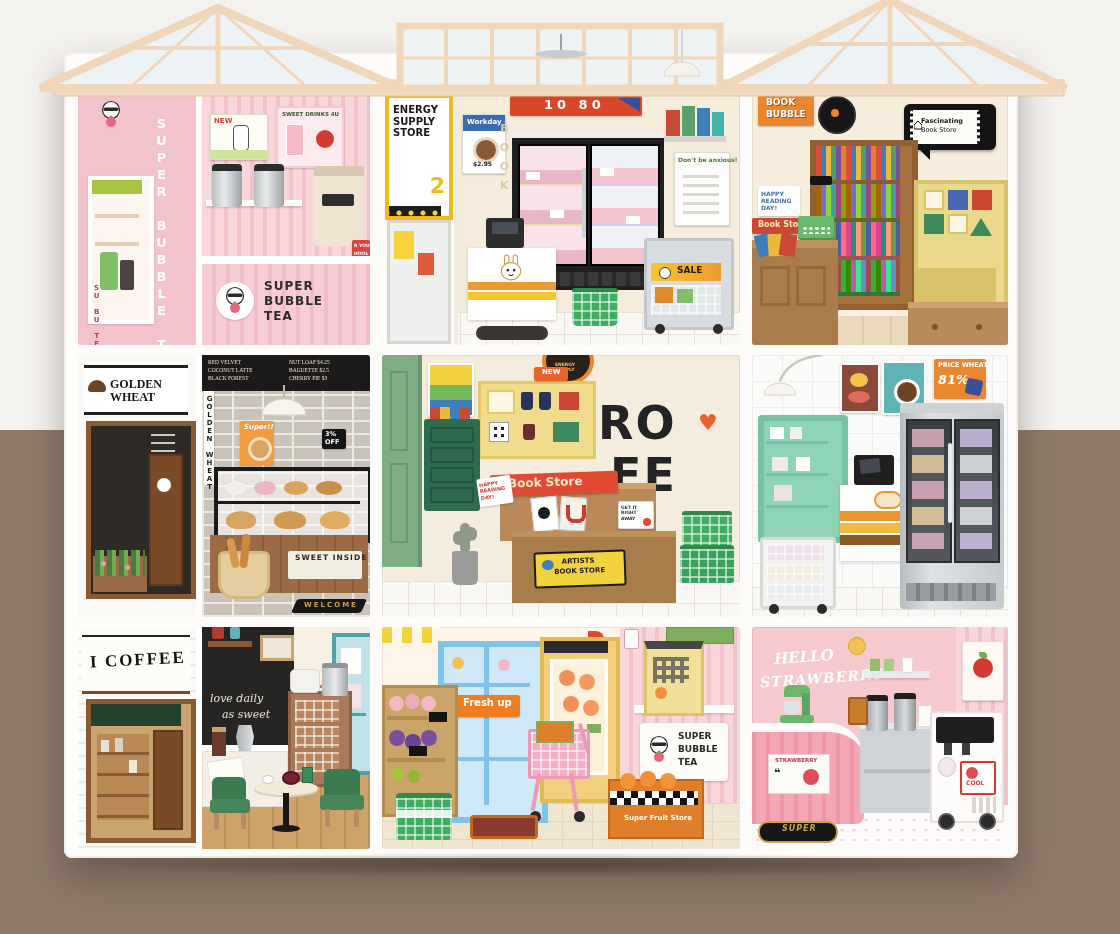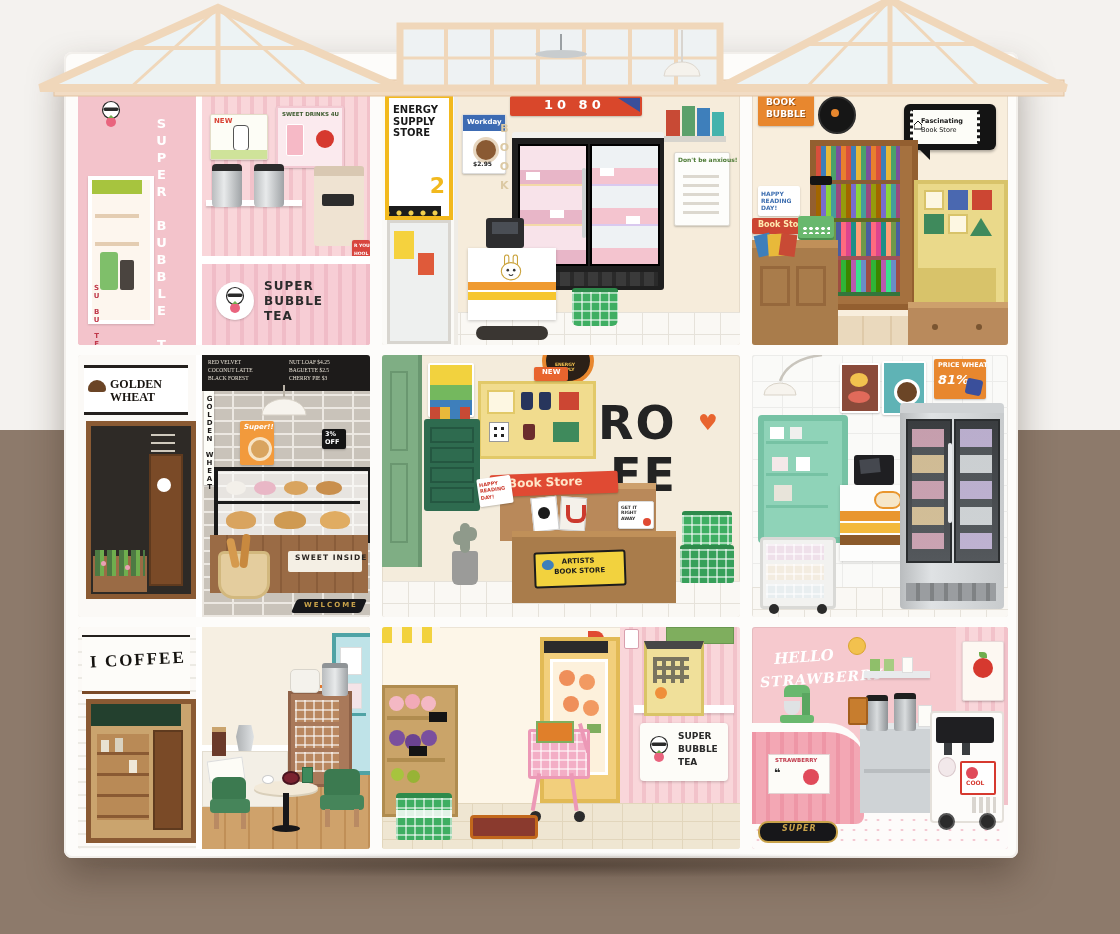--- a/index.html
+++ b/index.html
@@ -148,20 +148,31 @@
             <rect x="14" y="1" width="4" height="10" rx="2" fill="#fff" stroke="#caa23a"></rect>
           <ellipse cx="12" cy="16" rx="9" ry="8" fill="#fff" stroke="#caa23a"></ellipse>
           <circle cx="9" cy="15" r="1.2" fill="#333"></circle>
             <circle cx="15" cy="15" r="1.2" fill="#333"></circle>
             <path d="M10 19 Q12 21 14 19" stroke="#333" fill="none"></path>
         </svg>
       </div>
 
       <div class="abs lattice" style="left:190px;top:200px;width:46px;height:34px;background-color:#3fae62;border-radius:3px 3px 6px 6px;border-top:4px solid #2e8a4b;"></div>
 
+      <div class="abs" style="left:262px;top:150px;width:84px;height:86px;background:#d9dcde;border:3px solid #c3c7ca;border-radius:3px;">
+        <div class="abs" style="left:4px;top:22px;width:70px;height:18px;background:linear-gradient(90deg,#f6c62f,#ef9a30);">
+          <div class="t" style="left:26px;top:3px;color:#1c1c1c;font-size:9px;font-weight:bold;">SALE</div>
+          <div class="abs circ" style="left:8px;top:4px;width:10px;height:10px;background:#fff;border:1px solid #333;"></div>
+        </div>
+        <div class="abs lattice" style="left:4px;top:44px;width:70px;height:30px;background-color:#e4e7e8;"></div>
+        <div class="abs" style="left:8px;top:46px;width:18px;height:16px;background:#e08a2e;"></div>
+        <div class="abs" style="left:30px;top:48px;width:16px;height:14px;background:#7fbf6a;"></div>
+        <div class="abs circ" style="left:8px;bottom:-7px;width:10px;height:10px;background:#2b2b2b;"></div>
+        <div class="abs circ" style="right:8px;bottom:-7px;width:10px;height:10px;background:#2b2b2b;"></div>
+      </div>
 
       <div class="poster" style="left:292px;top:64px;width:54px;height:72px;background:#fdfdfb;border:1px solid #ddd9d0;">
         <div class="t" style="left:3px;top:4px;color:#4d7a35;font-size:6px;font-weight:bold;">Don't be anxious!</div>
         <div class="abs" style="left:8px;top:22px;width:36px;height:40px;background:repeating-linear-gradient(180deg,#dcd8cf 0 3px,transparent 3px 9px);"></div>
       </div>
       <div class="t vt" style="left:116px;top:34px;height:120px;color:#dcc9a3;font-size:11px;font-weight:bold;letter-spacing:6px;">BOOK</div>
       <div class="abs" style="left:94px;top:238px;width:72px;height:14px;background:#3a3632;border-radius:7px;"></div>
     </div>
 
     <div class="room" style="left:688px;top:36px;width:256px;height:257px;background:#f8eedd;">
@@ -276,21 +287,21 @@
           <div class="abs" style="left:0;top:30px;width:142px;height:3px;background:#1a1a1a;"></div>
           <div class="abs circ" style="left:8px;top:10px;width:20px;height:14px;background:#f3f0ea;border-radius:50%;"></div>
           <div class="abs circ" style="left:36px;top:10px;width:22px;height:14px;background:#e9b7c6;"></div>
           <div class="abs circ" style="left:66px;top:10px;width:24px;height:14px;background:#d9a45f;"></div>
           <div class="abs circ" style="left:98px;top:10px;width:26px;height:14px;background:#c98f4d;"></div>
           <div class="abs circ" style="left:8px;top:40px;width:30px;height:18px;background:#d9a45f;border-radius:50% 50% 40% 40%;"></div>
           <div class="abs circ" style="left:56px;top:40px;width:32px;height:18px;background:#cf9a52;border-radius:50% 50% 40% 40%;"></div>
           <div class="abs circ" style="left:102px;top:40px;width:30px;height:18px;background:#e0ac62;border-radius:50% 50% 40% 40%;"></div>
         </div>
         <div class="abs" style="left:8px;top:180px;width:158px;height:58px;background:repeating-linear-gradient(90deg,#9a6b45 0 16px,#8a5d3a 16px 18px);">
-          <div class="abs" style="left:78px;top:16px;width:74px;height:21px;background:#f4efe4;border-radius:2px;">
+          <div class="abs" style="left:78px;top:16px;width:74px;height:28px;background:#f4efe4;border-radius:2px;">
             <div class="t" style="left:7px;top:3px;color:#2a2520;font-size:7.5px;font-weight:bold;letter-spacing:1px;">SWEET INSIDE</div>
           </div>
         </div>
         <div class="abs" style="left:16px;top:196px;width:46px;height:42px;background:#e4cd9e;border-radius:6px 6px 16px 16px;border:3px solid #d2b87e;">
           <div class="abs" style="left:8px;top:-16px;width:8px;height:30px;background:#d59a4e;border-radius:4px;transform:rotate(-12deg);"></div>
           <div class="abs" style="left:20px;top:-20px;width:8px;height:34px;background:#c8893f;border-radius:4px;transform:rotate(6deg);"></div>
         </div>
         <div class="abs" style="left:92px;top:244px;width:70px;height:14px;background:#17171a;border-radius:3px;transform:skewX(-24deg);">
           <div class="t" style="left:10px;top:3px;color:#c8a24a;font-size:7px;font-weight:bold;letter-spacing:2px;transform:skewX(24deg);">WELCOME</div>
         </div>
@@ -440,20 +451,28 @@
           <div class="abs" style="left:6px;top:30px;width:52px;height:86px;background:repeating-linear-gradient(180deg,#b98a56 0 18px,#8a5a33 18px 21px);"></div>
           <div class="abs" style="left:10px;top:36px;width:8px;height:12px;background:#e8e2d2;"></div>
           <div class="abs" style="left:24px;top:34px;width:8px;height:14px;background:#d9d2c0;"></div>
           <div class="abs" style="left:38px;top:56px;width:8px;height:13px;background:#efe8d8;"></div>
           <div class="abs" style="left:62px;top:26px;width:26px;height:96px;background:#7a4a27;border:2px solid #5f3a1e;"></div>
         </div>
       </div>
 
       <div class="abs" style="left:124px;top:0;width:168px;height:222px;background:#f6efe2;">
         <div class="abs woodfloor" style="left:0;top:148px;width:168px;height:74px;"></div>
+        <div class="abs" style="left:0;top:0;width:92px;height:148px;background:#262524;">
+          <div class="t" style="left:8px;top:66px;color:#e8e4da;font-size:11px;font-style:italic;font-family:'DejaVu Serif',serif;">love daily</div>
+          <div class="t" style="left:20px;top:82px;color:#e8e4da;font-size:11px;font-style:italic;font-family:'DejaVu Serif',serif;">as sweet</div>
+          <div class="abs" style="left:6px;top:14px;width:44px;height:6px;background:#8a5a33;"></div>
+          <div class="abs" style="left:10px;top:-6px;width:12px;height:18px;background:#b53a2e;border-radius:2px;"></div>
+          <div class="abs" style="left:28px;top:0px;width:10px;height:12px;background:#5fb3b5;border-radius:2px;"></div>
+          <div class="abs" style="left:58px;top:8px;width:28px;height:20px;background:#efe8d8;border:3px solid #caa46e;"></div>
+        </div>
         <div class="abs" style="left:92px;top:58px;width:76px;height:3px;background:#e2762d;"></div>
         <div class="abs" style="left:130px;top:6px;width:38px;height:134px;background:#bfe3e8;border:4px solid #4fa3a5;">
           <div class="abs" style="left:4px;top:10px;width:20px;height:26px;background:#fff;border:1px solid #ddd;"></div>
           <div class="abs" style="left:6px;top:46px;width:18px;height:24px;background:#f4e4e8;border:1px solid #ddd;"></div>
           <div class="abs" style="left:0;top:76px;width:30px;height:3px;background:#4fa3a5;"></div>
         </div>
 
         <div class="abs" style="left:86px;top:64px;width:58px;height:90px;background:#a9795a;border:3px solid #8f6248;">
           <div class="abs lattice" style="left:4px;top:6px;width:44px;height:22px;background-color:#b9875f;"></div>
           <div class="abs lattice" style="left:4px;top:32px;width:44px;height:22px;background-color:#b9875f;"></div>
@@ -492,20 +511,30 @@
     </div>
 
     <div class="room" style="left:318px;top:575px;width:358px;height:222px;background:#fdf6e8;">
       <div class="abs" style="left:0;top:176px;width:358px;height:46px;background-color:#efe6d2;background-image:linear-gradient(#e2d6bc 1px,transparent 1px),linear-gradient(90deg,#e2d6bc 1px,transparent 1px);background-size:30px 18px;"></div>
       <div class="abs pinkstripe" style="left:238px;top:0;width:120px;height:176px;"></div>
       <div class="abs" style="left:0;top:0;width:58px;height:16px;background:repeating-linear-gradient(90deg,#f2d23e 0 10px,#fdf6e8 10px 20px);"></div>
       <div class="abs circ" style="left:206px;top:4px;width:16px;height:16px;background:#e04a33;border-radius:0 50% 50% 50%;"></div>
       <div class="abs" style="left:242px;top:2px;width:13px;height:18px;background:#fff;border:1px solid #d9a0ae;border-radius:2px;"></div>
       <div class="abs" style="left:284px;top:0;width:66px;height:15px;background:#7fae5e;border:1px solid #6a9750;"></div>
 
+      <div class="abs" style="left:56px;top:14px;width:98px;height:170px;background:#cfe9f6;border:6px solid #7fc3e8;">
+        <div class="abs" style="left:40px;top:0;width:5px;height:158px;background:#7fc3e8;"></div>
+        <div class="abs" style="left:0;top:36px;width:86px;height:4px;background:#7fc3e8;"></div>
+        <div class="abs" style="left:0;top:110px;width:86px;height:4px;background:#7fc3e8;"></div>
+        <div class="abs circ" style="left:8px;top:10px;width:12px;height:12px;background:#f2c14e;"></div>
+        <div class="abs circ" style="left:54px;top:12px;width:12px;height:12px;background:#f4b8c4;"></div>
+        <div class="abs" style="left:10px;top:48px;width:66px;height:22px;background:#ee7e1f;border-radius:3px;box-shadow:0 1px 2px rgba(0,0,0,.25);">
+          <div class="t" style="left:9px;top:3px;color:#fff;font-size:10px;font-weight:bold;">Fresh up</div>
+        </div>
+      </div>
 
       <div class="abs" style="left:158px;top:10px;width:72px;height:158px;background:#f2cf7c;border:4px solid #e2ba55;">
         <div class="abs" style="left:0;top:0;width:64px;height:12px;background:#2b2b2b;"></div>
         <div class="abs" style="left:6px;top:18px;width:52px;height:110px;background:#fdf1dc;border:3px solid #fff;">
           <div class="abs circ" style="left:6px;top:8px;width:16px;height:16px;background:#ef8f5a;"></div>
           <div class="abs circ" style="left:26px;top:12px;width:16px;height:16px;background:#f29a62;"></div>
           <div class="abs circ" style="left:10px;top:34px;width:16px;height:16px;background:#ef8f5a;"></div>
           <div class="abs circ" style="left:30px;top:38px;width:16px;height:16px;background:#f29a62;"></div>
           <div class="abs" style="left:34px;top:62px;width:14px;height:9px;background:#7fae5e;"></div>
         </div>
@@ -549,20 +578,27 @@
       </div>
       <div class="abs" style="left:142px;top:92px;width:72px;height:104px;">
         <div class="abs lattice" style="left:4px;top:10px;width:56px;height:44px;background-color:#f3aec6;border:3px solid #ec98b6;border-radius:3px;"></div>
         <div class="abs" style="left:12px;top:2px;width:34px;height:18px;background:#e07f2a;border:2px solid #7fae5e;"></div>
         <div class="abs" style="left:58px;top:4px;width:4px;height:30px;background:#ec98b6;transform:rotate(-16deg);"></div>
         <div class="abs" style="left:10px;top:54px;width:4px;height:38px;background:#ec98b6;transform:rotate(10deg);"></div>
         <div class="abs" style="left:48px;top:54px;width:4px;height:38px;background:#ec98b6;transform:rotate(-8deg);"></div>
         <div class="abs circ" style="left:6px;top:92px;width:11px;height:11px;background:#2b2b2b;"></div>
         <div class="abs circ" style="left:50px;top:92px;width:11px;height:11px;background:#2b2b2b;"></div>
       </div>
+      <div class="abs" style="left:226px;top:152px;width:92px;height:56px;background:#e07f2a;border:2px solid #c2681c;">
+        <div class="abs" style="left:0;top:10px;width:88px;height:14px;background:conic-gradient(#141414 0 25%,#fff 0 50%,#141414 0 75%,#fff 0) 0 0/14px 14px;"></div>
+        <div class="abs circ" style="left:10px;top:-8px;width:16px;height:16px;background:#f2953a;"></div>
+        <div class="abs circ" style="left:30px;top:-10px;width:16px;height:16px;background:#ef8f3a;"></div>
+        <div class="abs circ" style="left:50px;top:-8px;width:16px;height:16px;background:#f2953a;"></div>
+        <div class="t" style="left:14px;top:34px;color:#fff;font-size:7px;font-weight:bold;">Super Fruit Store</div>
+      </div>
       <div class="abs" style="left:88px;top:188px;width:62px;height:18px;background:#8a3a2e;border:3px solid #c2681c;border-radius:4px;"></div>
     </div>
 
     <div class="room" style="left:688px;top:575px;width:256px;height:222px;background:#f6c9ce;">
       <div class="abs" style="left:0;top:178px;width:256px;height:44px;background-color:#fdfbfa;background-image:radial-gradient(#f3c9d2 1.2px,transparent 1.8px);background-size:12px 10px;"></div>
       <div class="abs pinkstripe" style="left:204px;top:0;width:52px;height:178px;"></div>
       <div class="poster" style="left:210px;top:14px;width:40px;height:58px;background:#fdf8f2;border:1px solid #e8d8d8;">
         <div class="abs circ" style="left:10px;top:16px;width:20px;height:20px;background:#d6392f;"></div>
         <div class="abs" style="left:16px;top:10px;width:8px;height:6px;background:#6fae4e;border-radius:0 4px 0 4px;"></div>
       </div>

